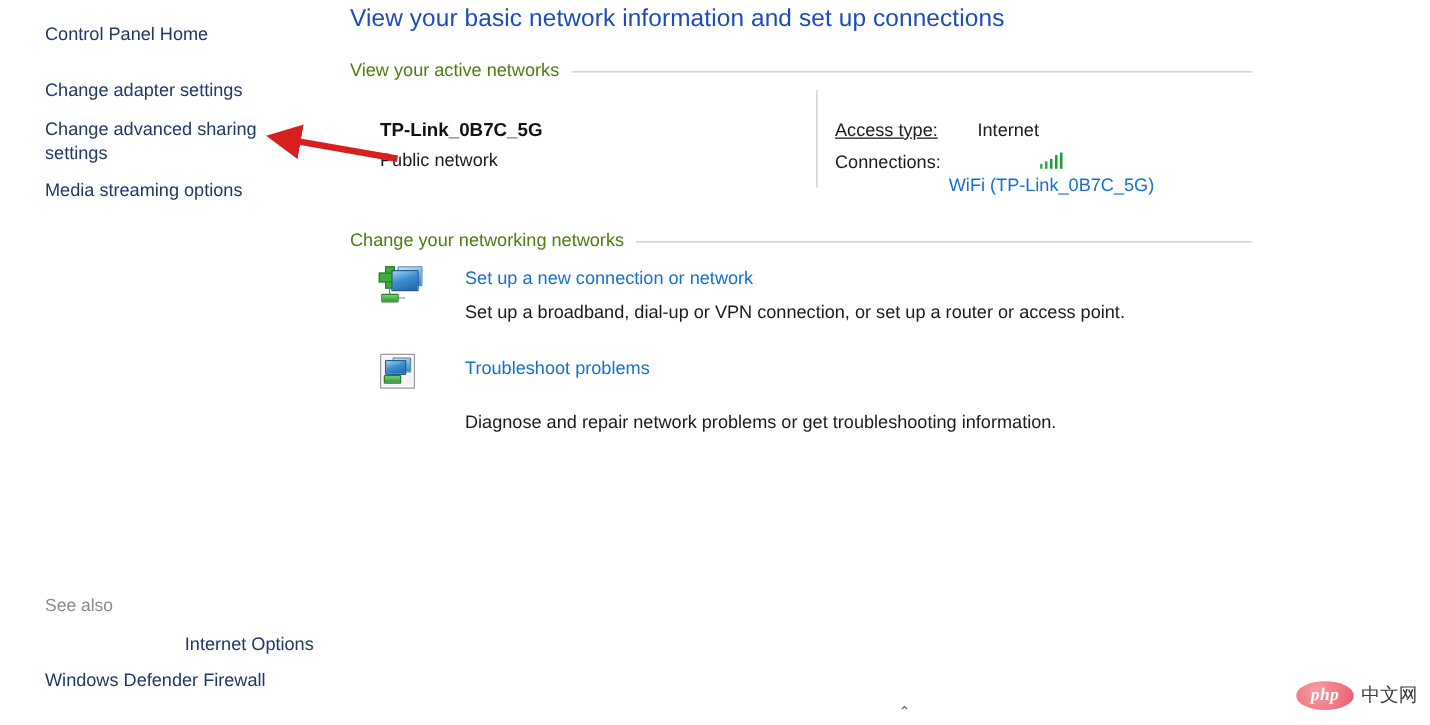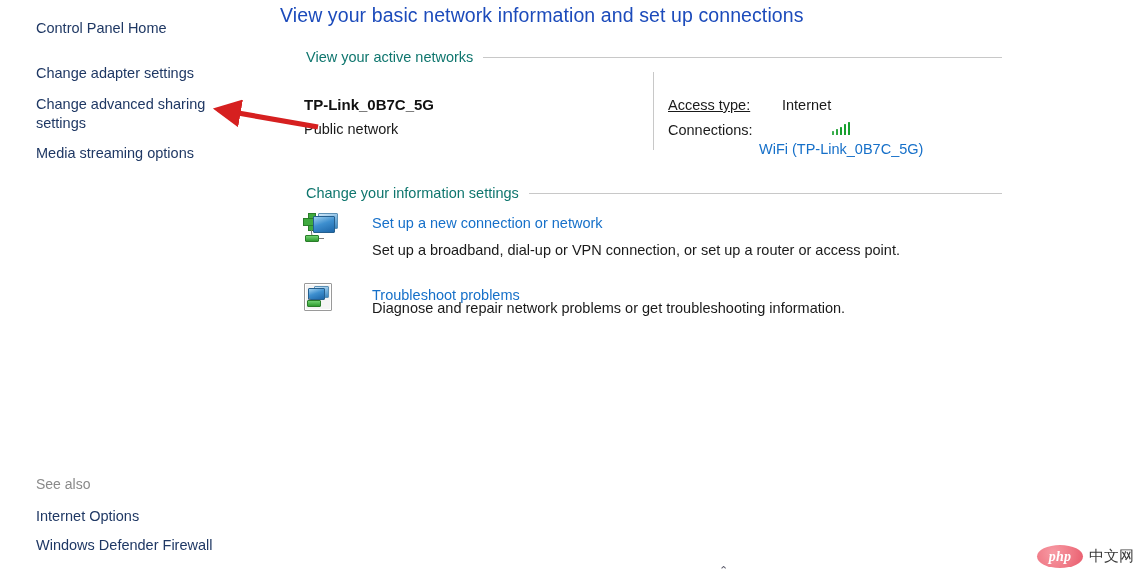--- a/index.html
+++ b/index.html
@@ -41,21 +41,21 @@
   #nav-advanced  { top: 95px; }
   #nav-media     { top: 144px; }
 
   .see-also-head {
     position: absolute;
     left: 36px;
     top: 476px;
     font-size: 14px;
     color: #8a8a8a;
   }
-  #see-internet-options { top: 507px; }
+  #see-internet-options { top: 507px; text-align: right; }
   #see-firewall         { top: 536px; }
 
   
   #content-pane {
     position: absolute;
     left: 278px;
     top: 0;
     width: 866px;
     height: 580px;
   }
@@ -73,24 +73,23 @@
   
   .section-head {
     position: absolute;
     left: 2px;
     display: flex;
     align-items: center;
     width: 722px;
   }
   .section-head .sh-text {
     font-size: 14.5px;
-    color: #0f766e;
+    color: #4d7c0f;
     white-space: nowrap;
     padding-right: 10px;
-    margin-left: 26px;
   }
   .section-head .sh-rule {
     flex: 1;
     height: 1px;
     background: #c8c8c8;
   }
   #head-active-networks { top: 49px; }
   #head-change-settings { top: 185px; }
 
   
@@ -200,21 +199,21 @@
     white-space: nowrap;
   }
   .task-desc {
     position: absolute;
     left: 70px;
     top: 32px;
     font-size: 14.5px;
     color: #1a1a1a;
     white-space: nowrap;
   }
-  #task-troubleshoot .task-desc { top: 18px; text-align: right; }
+  #task-troubleshoot .task-desc { top: 48px; text-align: right; }
 
   
   .icon-box {
     position: absolute;
     left: 0;
     top: 0;
     width: 40px;
     height: 40px;
   }
   .mon-screen {
@@ -359,21 +358,21 @@
           <i></i>
           <i></i>
           <i></i>
           <i></i>
       </span>
       <a id="connection-link">WiFi (TP-Link_0B7C_5G)</a>
     </div>
   </div>
 
   <div class="section-head" id="head-change-settings">
-    <span class="sh-text">Change your information settings</span>
+    <span class="sh-text">Change your networking networks</span>
     <span class="sh-rule"></span>
   </div>
 
   <div class="task-row" id="task-setup">
     <div class="icon-box">
 
       <div class="plus-v" style="left:6px;  top:3px;  width:6px;  height:16px;"></div>
       <div class="plus-h" style="left:1px;  top:8px;  width:16px; height:6px;"></div>
 
       <div class="mon-screen2" style="left:16px; top:3px;"></div>

